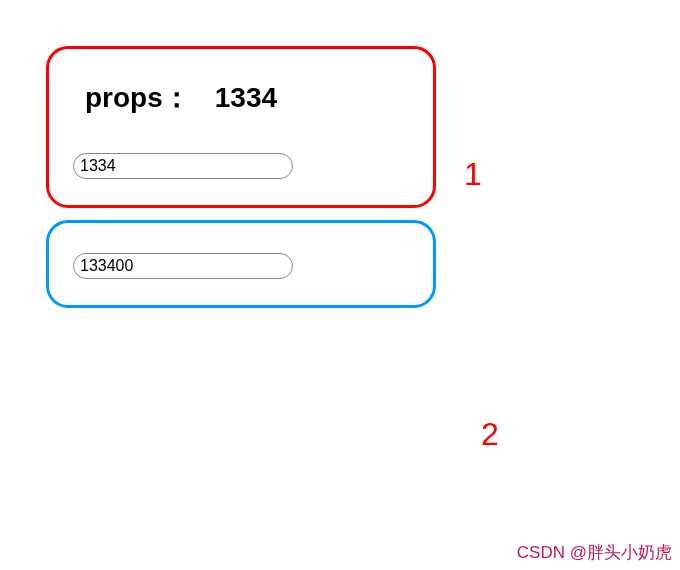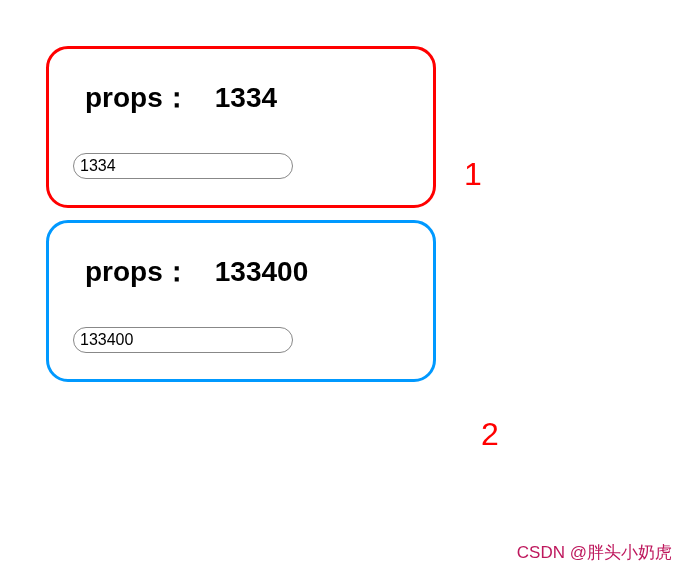--- a/index.html
+++ b/index.html
@@ -58,21 +58,18 @@
 <div class="box box-red">
   <div class="line">
     <span>props：</span><span>1334</span>
   </div>
   <input class="input-field" type="text" value="1334" style="">
 </div>
 
 <div class="annotation annotation-1">1</div>
 
 <div class="box box-blue">
-  <div class="line">
-    <span>props：</span><span>133400</span>
-  </div>
   <input class="input-field" type="text" value="133400" style="">
 </div>
 
 <div class="annotation annotation-2">2</div>
 
 <div class="watermark">CSDN @胖头小奶虎</div>
 
 </body></html>

